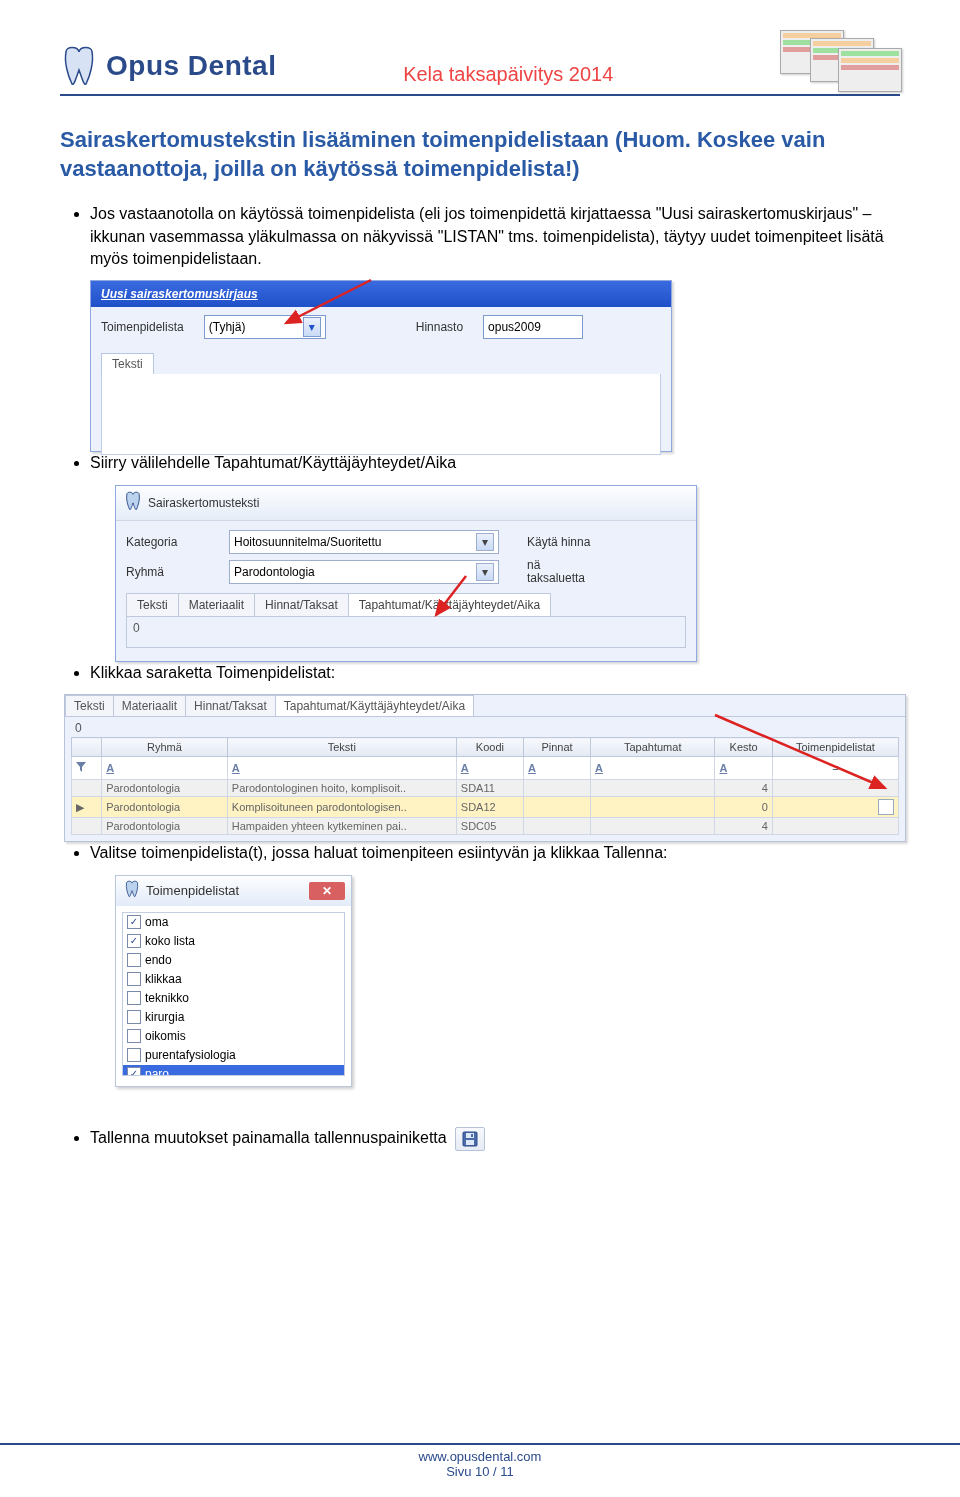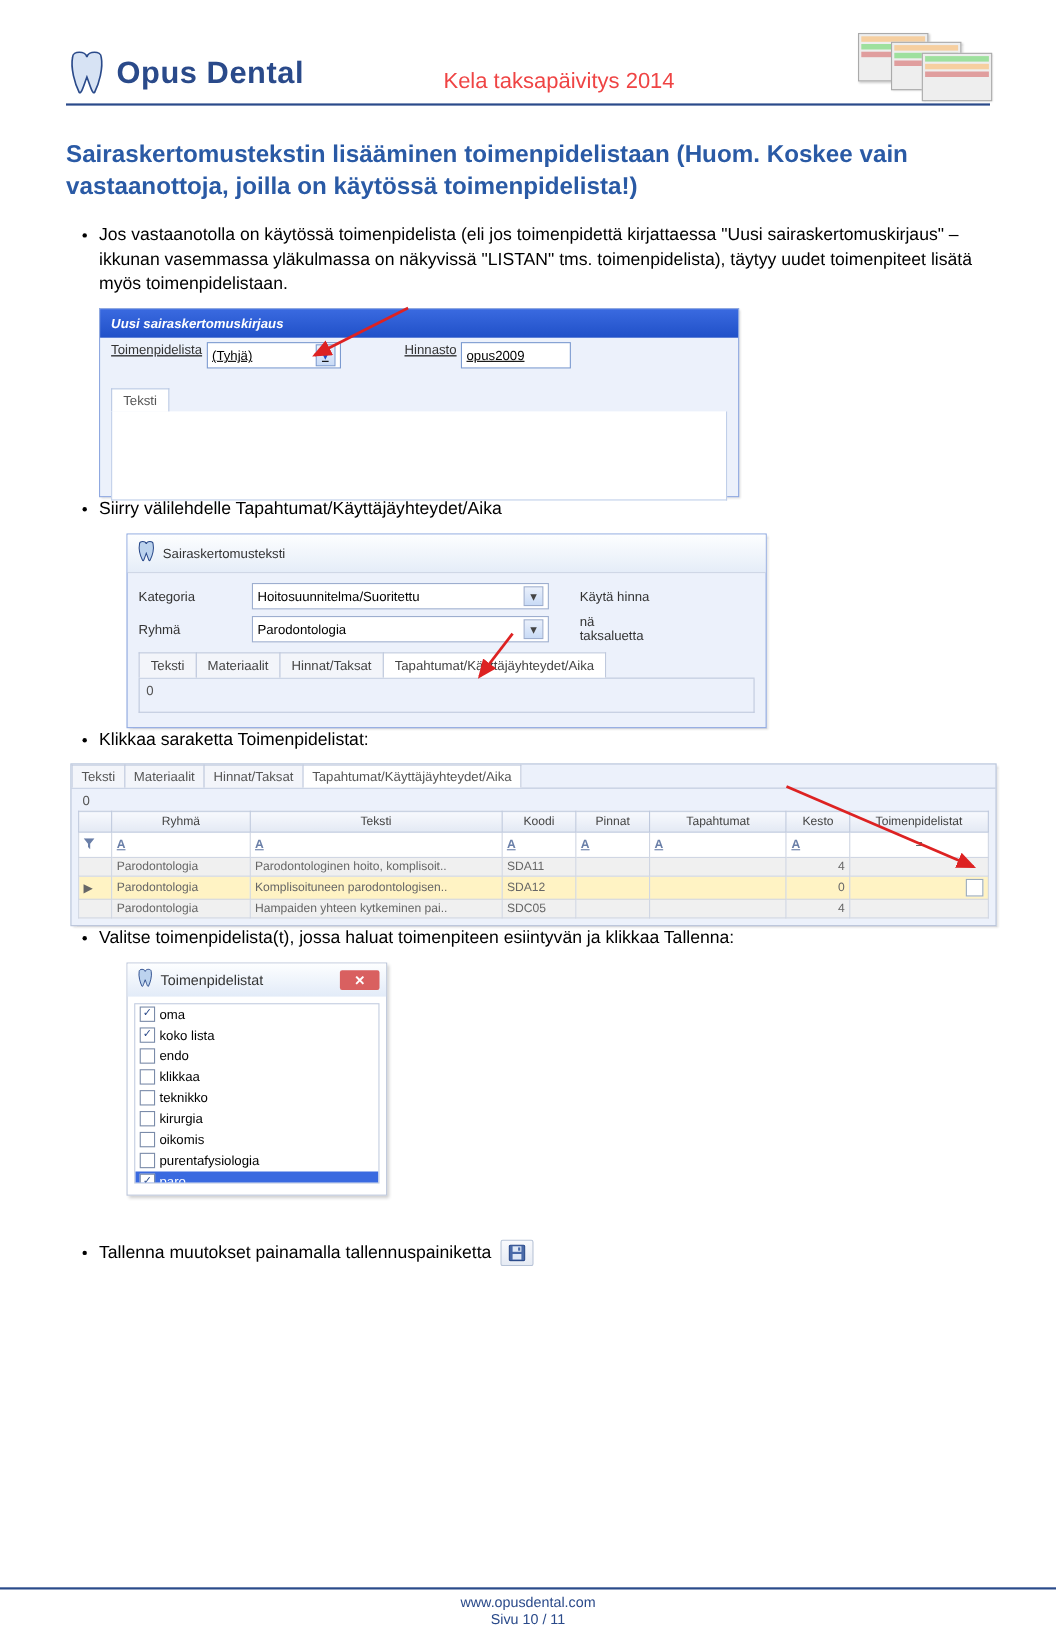--- a/index.html
+++ b/index.html
@@ -65,22 +65,23 @@
   }
   .shot1 { width: 580px; height: 170px; }
   .shot1 .titlebar {
     height: 26px;
     background: linear-gradient(#3a6ae0, #2050c8);
     color: #fff;
     font-weight: bold;
     display: flex; align-items: center;
     padding-left: 10px;
     font-style: italic;
-  }
-  .shot1 .row { display:flex; align-items:flex-start; height:32px; padding: 4px 10px; gap:4px;text-decoration:underline; }
+    text-decoration: underline;
+  }
+  .shot1 .row { display:flex; align-items:center; height:32px; padding: 4px 10px; gap:20px; }
   .shot1 .label { color:#333; }
   .shot1 .combobox {
     height: 22px; border: 1px solid #7b9ad0; background:#fff;
     display: inline-flex; align-items:center; padding: 0 4px; font-size: 12px;
     gap: 4px;
   }
   .combobox .cb-text { min-width: 90px; }
   .combobox .cb-btn { width: 16px; height: 18px; background: linear-gradient(#eaf0fb,#c9dbf6); border: 1px solid #7b9ad0; display:flex; align-items:center; justify-content:center; color:#2050c8;}
   .shot1 .teksti-tab { margin-left:10px; margin-top:6px; }
   .shot1 .teksti-tab .tab { display:inline-block; padding:3px 10px; border:1px solid #b7c7e3; border-bottom:none; background:#fff; color:#555; font-size:12px;}

